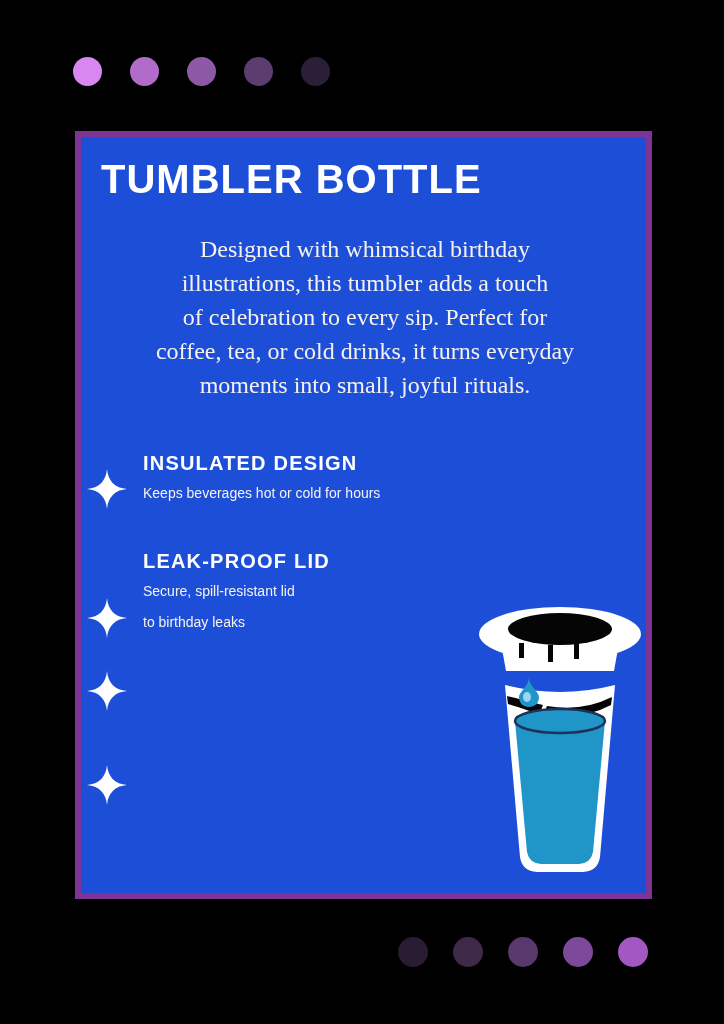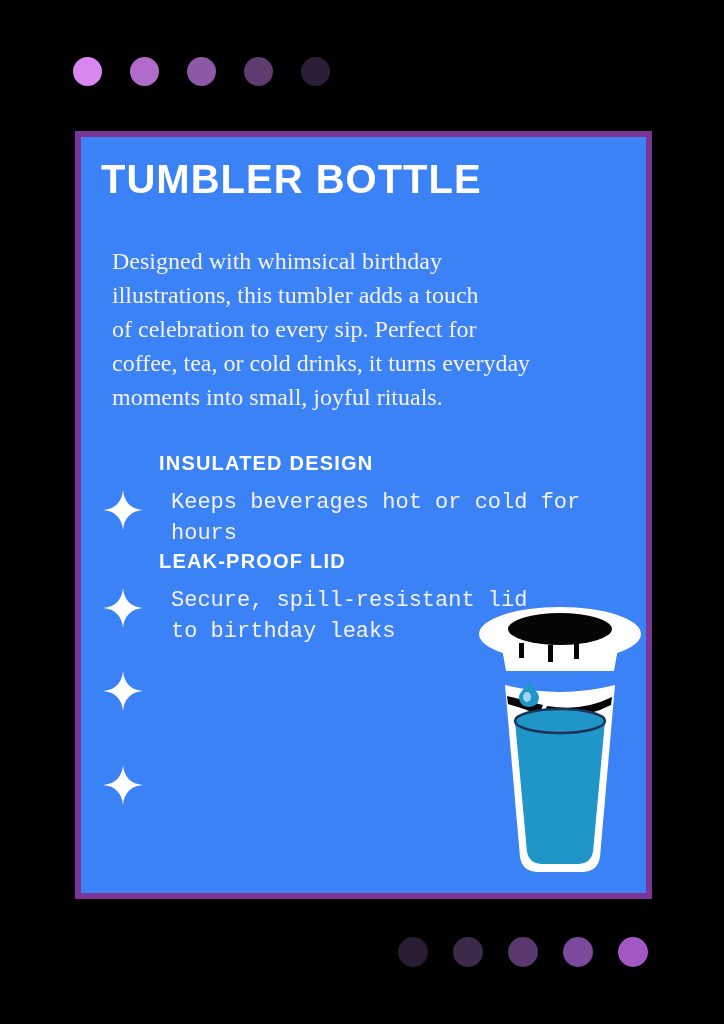--- a/index.html
+++ b/index.html
@@ -15,70 +15,71 @@
   .dots.top{left:73px;top:57px;gap:28px;}
   .dots.bottom{left:398px;top:937px;gap:25px;}
   .dots.top .dot{width:29px;height:29px;border-radius:50%;}
   .dots.bottom .dot{width:30px;height:30px;border-radius:50%;}
   
   .card{
     position:absolute;
     left:75px;top:131px;
     width:565px;height:756px;
     border:6px solid #7c3496;
-    background:#3b82f6;
+    background:#1d4ed8;
   }
   .title{
     position:absolute;
     left:20px;top:20px;
     margin:0;
     color:#fff;
     font-family:"Liberation Sans",sans-serif;
     font-weight:700;
     font-size:40px;
     letter-spacing:1px;
   }
   .description{
     position:absolute;
     left:19px;top:95px;
     width:530px;
-    margin:12px;
+    margin:0;
     color:#f5f2ee;
     font-family:"Liberation Serif",serif;
     font-weight:400;
     font-size:24px;
     line-height:34px;
     white-space:pre-line;
+    text-align:center;
   }
   .feature{
     position:absolute;
-    left:22px;
+    left:6px;
     display:flex;
-    align-items:center;
+    align-items:flex-end;
   }
   .feature .icon-wrap{
     width:40px;height:40px;
     margin-top:7px;
     margin-right:16px;
     flex:0 0 auto;
   }
   .feature .icon-wrap svg{width:40px;height:40px;display:block;}
   .feature-heading{
     margin:0 0 3px 0;
     color:#fff;
     font-family:"Liberation Sans",sans-serif;
     font-weight:700;
     font-size:20px;
     letter-spacing:1.2px;
   }
   .feature-text{
-    margin:12px;
+    margin:0;
     color:#f5f2ee;
-    font-family:Liberation Mono, monospace;
-    font-size:22px;
+    font-family:Liberation Sans, sans-serif;
+    font-size:14px;
     line-height:31px;
     white-space:pre-line;
   }
   .f1{top:315px;}
   .f2{top:413px;}
   .f3{top:527px;}
   .f4{top:621px;}
   .tumbler{
     position:absolute;
     left:477px;top:593px;

